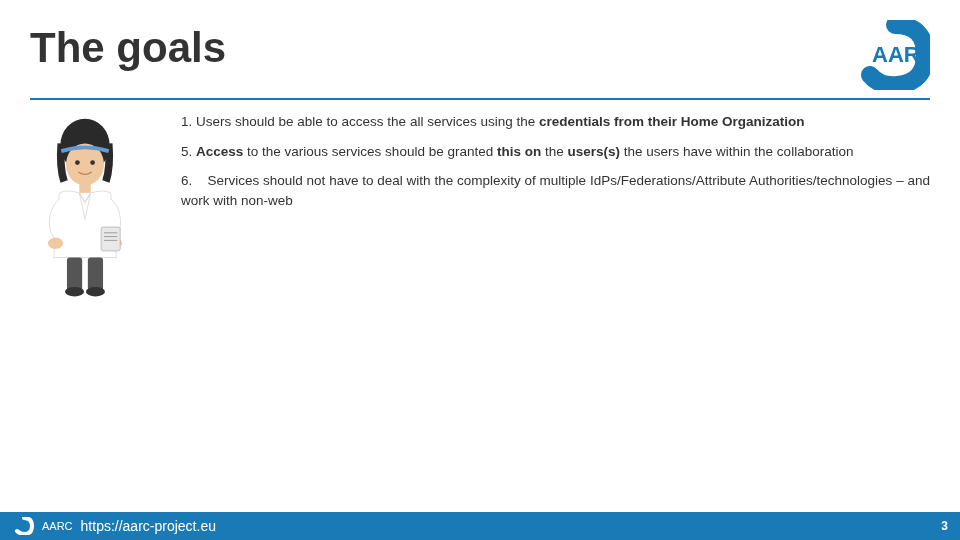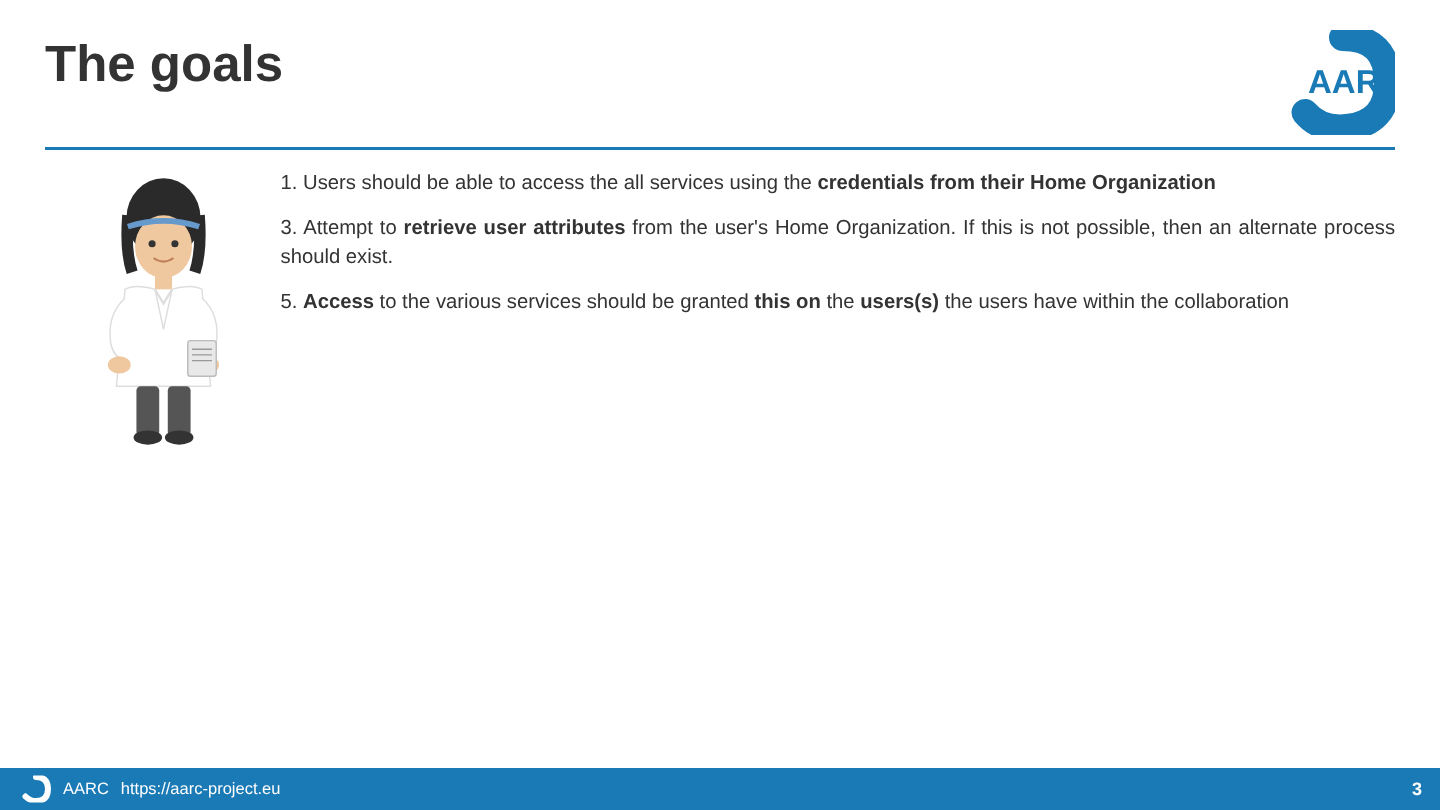--- a/index.html
+++ b/index.html
@@ -24,21 +24,21 @@
 
     
     .header {
       display: flex;
       align-items: flex-start;
       justify-content: space-between;
       padding: 20px 30px 0 30px;
     }
 
     .title {
-      font-size: 34px;
+      font-size: 42px;
       font-weight: bold;
       color: #333;
       margin-top: 4px;
       text-align: center;
     }
 
     
     .logo-container {
       width: 120px;
       height: 70px;
@@ -55,22 +55,21 @@
     .divider {
       height: 2px;
       background: #1a7ab5;
       margin: 8px 30px 0 30px;
     }
 
     
     .content {
       display: flex;
       padding: 10px 30px 0 30px;
-      gap: 18px;
-      margin-left: 24px;
+      gap: 36px;
     }
 
     
     .avatar-area {
       width: 115px;
       flex-shrink: 0;
       padding-top: 5px;
     }
 
     
@@ -104,21 +103,21 @@
       gap: 8px;
     }
 
     .footer-logo-text {
       color: #ffffff;
       font-size: 11px;
     }
 
     .footer-url {
       color: #ffffff;
-      font-size: 11px;
+      font-size: 14px;
     }
 
     .footer-page {
       margin-left: auto;
       color: #ffffff;
       font-size: 12px;
       font-weight: bold;
     }
 
     
@@ -192,29 +191,29 @@
       </svg>
     </div>
 
     <div class="goals-list">
 
       <div class="goal-item">
         <span>1. Users should be able to access the all services using the <b>credentials from their Home Organization</b></span>
       </div>
 
 
-      <div class="goal-item">
-        <span>3. Attempt to <b>retrieve user attributes</b> from the user's Home Organization. If this is not possible, then an alternate process should exist.</span>
-      </div>
 
 
       <div class="goal-item">
         <span>5. <b>Access</b> to the various services should be granted <b>this on</b> the <b>users(s)</b> the users have within the collaboration</span>
       </div>
 
+      <div class="goal-item">
+        <span>6.&nbsp;&nbsp;&nbsp;&nbsp;Services should not have to deal with the complexity of multiple IdPs/Federations/Attribute Authorities/technologies – and work with non-web</span>
+      </div>
 
     </div>
   </div>
 
   <div class="footer">
 
     <svg width="22" height="18" viewBox="0 0 22 18" xmlns="http://www.w3.org/2000/svg">
       <path d="M12,1 Q20,1 20,9 Q20,17 12,17 Q8,17 5,14" fill="none" stroke="#ffffff" stroke-width="4" stroke-linecap="round"></path>
     </svg>
     <span class="footer-logo-text">AARC</span>

